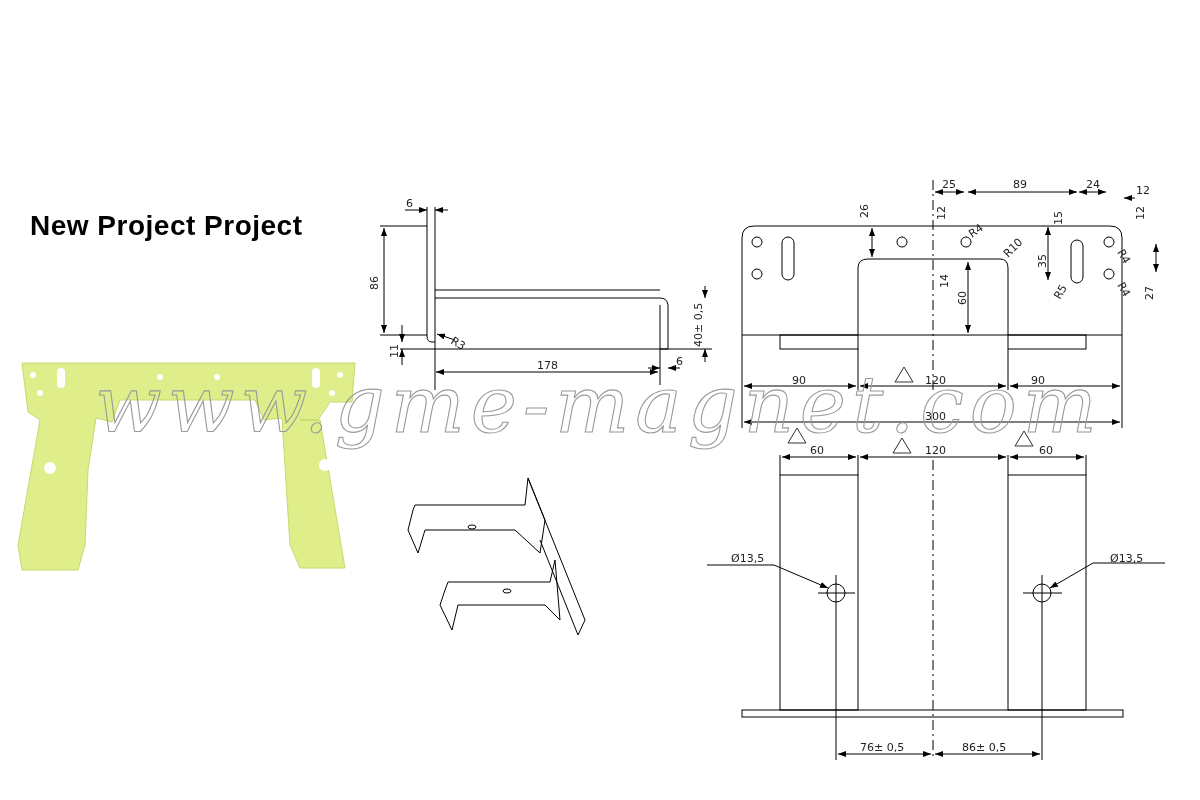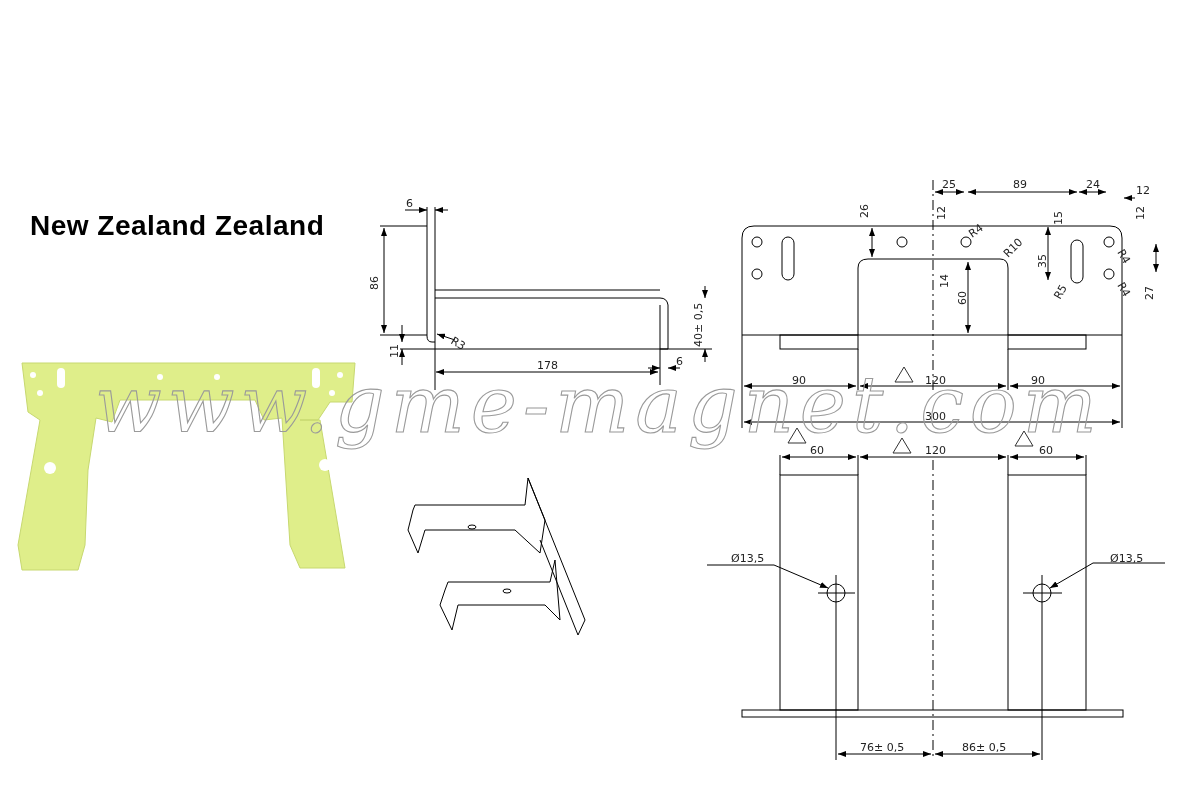--- a/index.html
+++ b/index.html
@@ -5,21 +5,21 @@
   html, body { margin:0; padding:0; background:#ffffff; }
   body { width:1200px; height:800px; position:relative; overflow:hidden; font-family:"Liberation Sans", sans-serif; }
   .title { position:absolute; left:30px; top:210px; font-size:28px; font-weight:bold; color:#000; letter-spacing:0.5px; font-family:"Liberation Sans", sans-serif; }
   svg { position:absolute; left:0; top:0; }
   .dim { font-family:"DejaVu Sans", sans-serif; font-size:11px; fill:#222; }
   .wm { font-family:"DejaVu Serif", serif; font-style:italic; font-size:78px; fill:none; stroke:#9a9a9a; stroke-width:1.1; letter-spacing:6px; }
 </style>
 </head>
 <body>
 
-<div class="title">New Zealand Zealand</div>
+<div class="title">New Project Project</div>
 
 <svg width="1200" height="800" viewBox="0 0 1200 800">
   <defs>
     <marker id="ar" markerWidth="8" markerHeight="6" refX="8" refY="3" orient="auto">
         <path d="M0,0 L8,3 L0,6 z" fill="#000"></path>
       </marker>
     <marker id="as" markerWidth="8" markerHeight="6" refX="0" refY="3" orient="auto">
         <path d="M8,0 L0,3 L8,6 z" fill="#000"></path>
       </marker>
   </defs>

